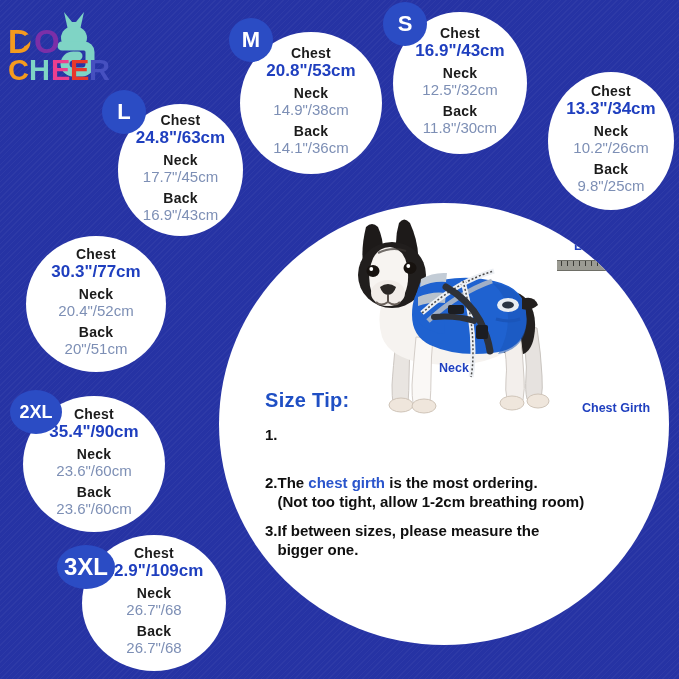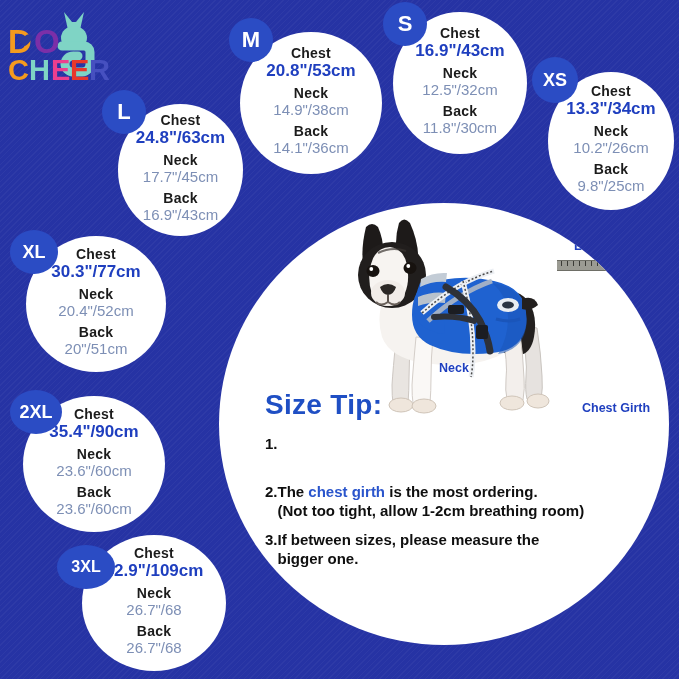--- a/index.html
+++ b/index.html
@@ -65,21 +65,21 @@
   #bad-m   {left:229px; top:18px;  width:44px;height:44px;  font-size:22px;}
   #bub-s   {left:393px; top:12px;  width:134px;height:142px;}
   #bad-s   {left:383px; top:2px;   width:44px;height:44px;  font-size:22px;}
   #bub-xs  {left:548px; top:72px;  width:126px;height:138px;}
   #bad-xs  {left:532px; top:57px;  width:46px;height:46px;  font-size:18px;}
   #bub-xl  {left:26px;  top:236px; width:140px;height:136px;}
   #bad-xl  {left:10px;  top:230px; width:48px;height:44px;  font-size:18px;}
   #bub-2xl {left:23px;  top:396px; width:142px;height:136px;}
   #bad-2xl {left:10px;   top:390px; width:52px;height:44px;  font-size:18px;}
   #bub-3xl {left:82px;  top:535px; width:144px;height:136px;}
-  #bad-3xl {left:57px;  top:545px; width:58px;height:44px;  font-size:16px;}
+  #bad-3xl {left:57px;  top:545px; width:58px;height:44px;  font-size:24px;}
 
   .bub-lines{display:flex;flex-direction:column;gap:1px;align-items:center;}
   .bub-lines .b-label{font-size:14px;margin-bottom:1px;}
   .bub-lines .b-chest-val{font-size:17px;margin-bottom:6px;white-space:nowrap;}
   .bub-lines .b-val{font-size:15px;margin-bottom:6px;white-space:nowrap;}
 
   
   #main-circle{
     position:absolute;
     left:219px;top:203px;
@@ -117,21 +117,21 @@
 
   
   #tip-block{
     position:absolute;
     left:46px;top:186px;
     width:380px;
   }
   #tip-title{
     color:#1f4fc4;
     font-weight:700;
-    font-size:28px;
+    font-size:20px;
     margin:0 0 14px 0;
     letter-spacing:.3px;
   }
   .tip-item{
     display:flex;
     font-size:15px;
     color:#0f0f0f;
     font-weight:700;
     line-height:1.24;
     margin-bottom:11px;
@@ -194,33 +194,31 @@
     <div class="bub-lines">
       <div class="b-label">Chest</div>
       <div class="b-chest-val">16.9"/43cm</div>
       <div class="b-label">Neck</div>
       <div class="b-val">12.5"/32cm</div>
       <div class="b-label">Back</div>
       <div class="b-val">11.8"/30cm</div>
     </div>
   </div>
 
-  <div class="badge" id="bad-xs">XS</div>
   <div class="bubble" id="bub-xs">
     <div class="bub-lines">
       <div class="b-label">Chest</div>
       <div class="b-chest-val">13.3"/34cm</div>
       <div class="b-label">Neck</div>
       <div class="b-val">10.2"/26cm</div>
       <div class="b-label">Back</div>
       <div class="b-val">9.8"/25cm</div>
     </div>
   </div>
 
-  <div class="badge" id="bad-xl">XL</div>
   <div class="bubble" id="bub-xl">
     <div class="bub-lines">
       <div class="b-label">Chest</div>
       <div class="b-chest-val">30.3"/77cm</div>
       <div class="b-label">Neck</div>
       <div class="b-val">20.4"/52cm</div>
       <div class="b-label">Back</div>
       <div class="b-val">20"/51cm</div>
     </div>
   </div>

